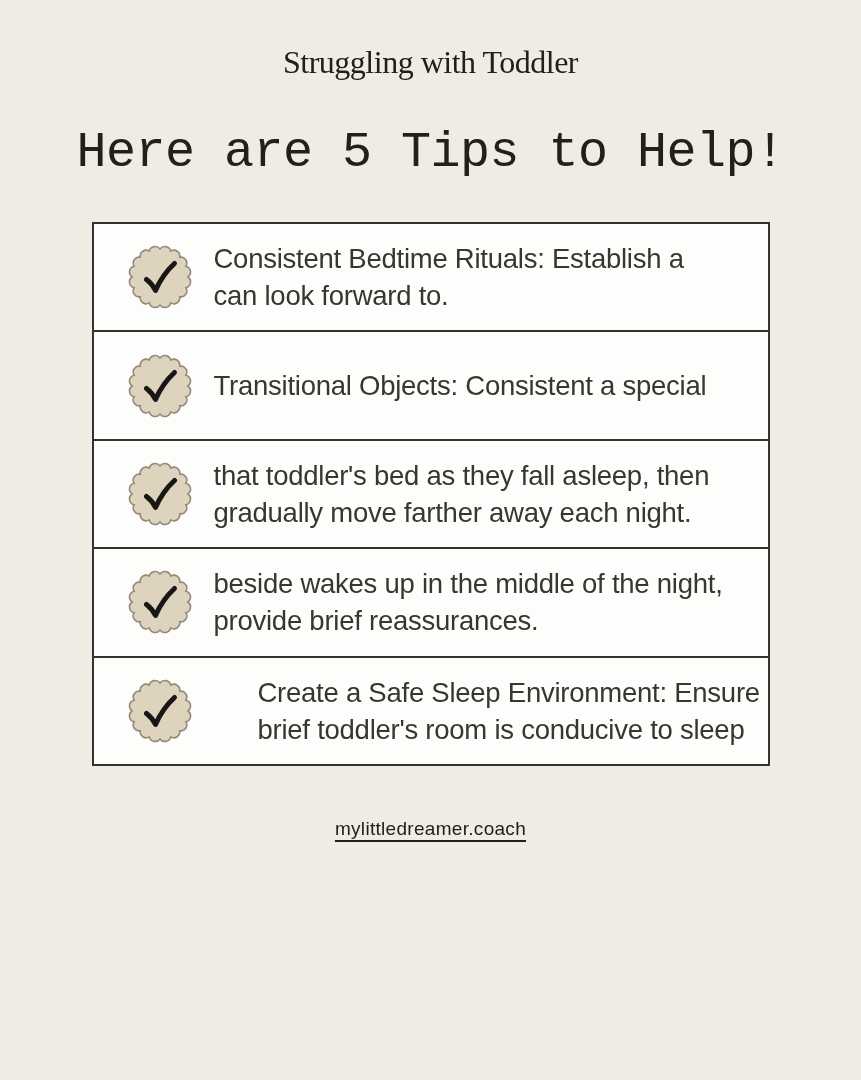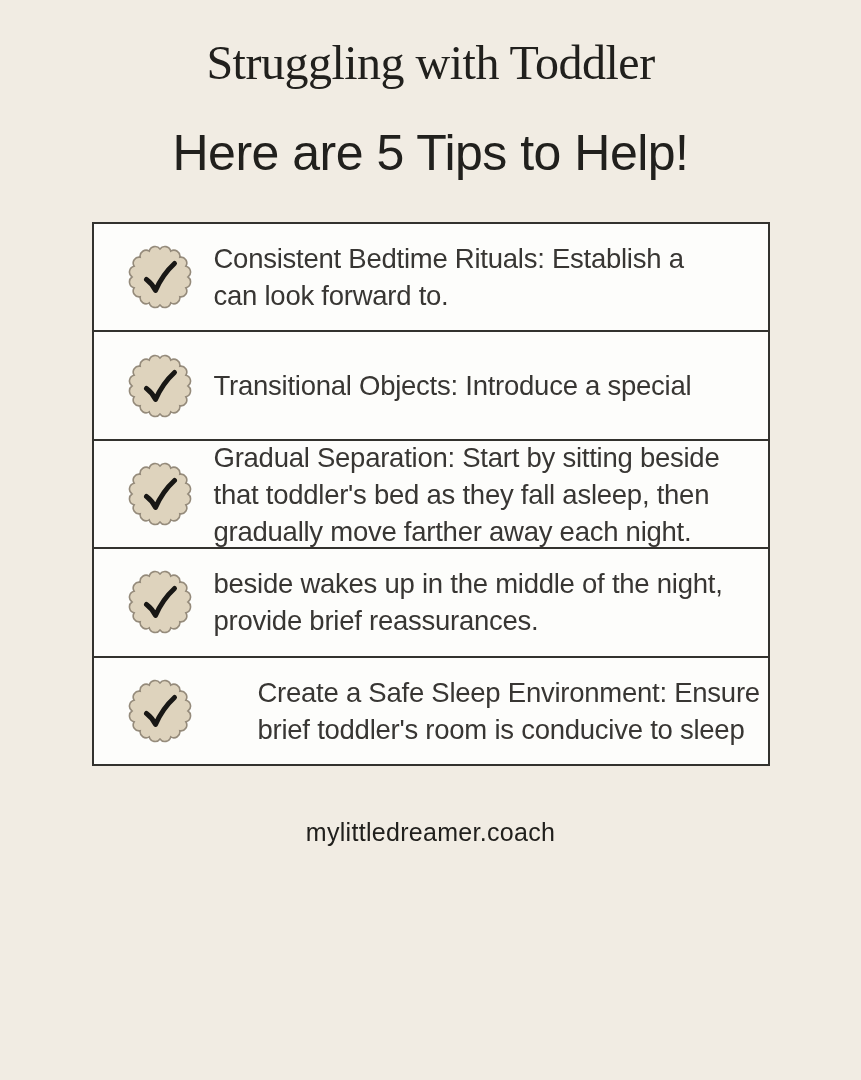--- a/index.html
+++ b/index.html
@@ -18,29 +18,29 @@
     background: var(--background);
     overflow: hidden;
     font-family: "Liberation Sans", "DejaVu Sans", sans-serif;
   }
   .header {
     padding-top: 34px;
     text-align: center;
   }
   .page-title {
     font-family: "Liberation Serif", "DejaVu Serif", serif;
-    font-size: 48px;
+    font-size: 32px;
     line-height: 57px;
     letter-spacing: -0.5px;
     color: var(--title-text);
     font-weight: 500;
   }
   .page-subtitle {
     margin-top: 33px;
-    font-family: Liberation Sans, sans-serif;
+    font-family: Liberation Mono, monospace;
     font-size: 50px;
     line-height: 58px;
     letter-spacing: -0.5px;
     color: var(--title-text);
     font-weight: 500;
   }
   .tips-table {
     width: 678px;
     height: 544px;
     margin: 40px auto 0;
@@ -69,23 +69,24 @@
     letter-spacing: -0.25px;
     color: var(--body-text);
   }
   .tip-line { white-space: nowrap; }
   .footer {
     margin-top: 52px;
     text-align: center;
   }
   .website-link {
     display: inline-block;
-    font-size: 25px;
+    font-size: 19px;
     letter-spacing: 0.3px;
     color: var(--title-text);
+    text-decoration: underline;
     text-decoration-thickness: 2px;
     text-underline-offset: 5px;
     cursor: pointer;
   }
 </style>
 </head>
 <body>
 
 <div class="header">
   <div class="page-title">
@@ -113,35 +114,34 @@
   <div class="tip-row">
     <svg class="badge" viewBox="0 0 64 64" aria-hidden="true">
       <path class="badge-shape" d="M 60 32
            A 6 6 0 0 1 57.87 42.72 A 6 6 0 0 1 51.8 51.8 A 6 6 0 0 1 42.72 57.87 A 6 6 0 0 1 32 60
            A 6 6 0 0 1 21.28 57.87 A 6 6 0 0 1 12.2 51.8 A 6 6 0 0 1 6.13 42.72 A 6 6 0 0 1 4 32
            A 6 6 0 0 1 6.13 21.28 A 6 6 0 0 1 12.2 12.2 A 6 6 0 0 1 21.28 6.13 A 6 6 0 0 1 32 4
            A 6 6 0 0 1 42.72 6.13 A 6 6 0 0 1 51.8 12.2 A 6 6 0 0 1 57.87 21.28 A 6 6 0 0 1 60 32 Z" fill="var(--badge-fill)" stroke="var(--badge-stroke)" stroke-width="1.6"></path>
       <path class="badge-check" d="M 18.5 34.5 Q 24 38.5 27.5 45.5 Q 34.5 29.5 46.5 18.5" fill="none" stroke="var(--check)" stroke-width="5" stroke-linecap="round" stroke-linejoin="round"></path>
     </svg>
     <div class="tip-text">
-        <div class="tip-line">Transitional Objects: Introduce a special</div>
+        <div class="tip-line">Transitional Objects: Consistent a special</div>
       </div>
   </div>
 
   <div class="tip-row">
     <svg class="badge" viewBox="0 0 64 64" aria-hidden="true">
       <path class="badge-shape" d="M 60 32
            A 6 6 0 0 1 57.87 42.72 A 6 6 0 0 1 51.8 51.8 A 6 6 0 0 1 42.72 57.87 A 6 6 0 0 1 32 60
            A 6 6 0 0 1 21.28 57.87 A 6 6 0 0 1 12.2 51.8 A 6 6 0 0 1 6.13 42.72 A 6 6 0 0 1 4 32
            A 6 6 0 0 1 6.13 21.28 A 6 6 0 0 1 12.2 12.2 A 6 6 0 0 1 21.28 6.13 A 6 6 0 0 1 32 4
            A 6 6 0 0 1 42.72 6.13 A 6 6 0 0 1 51.8 12.2 A 6 6 0 0 1 57.87 21.28 A 6 6 0 0 1 60 32 Z" fill="var(--badge-fill)" stroke="var(--badge-stroke)" stroke-width="1.6"></path>
       <path class="badge-check" d="M 18.5 34.5 Q 24 38.5 27.5 45.5 Q 34.5 29.5 46.5 18.5" fill="none" stroke="var(--check)" stroke-width="5" stroke-linecap="round" stroke-linejoin="round"></path>
     </svg>
     <div class="tip-text">
-        <div class="tip-line">Gradual Separation: Start by sitting beside</div>
         <div class="tip-line">that toddler's bed as they fall asleep, then</div>
         <div class="tip-line">gradually move farther away each night.</div>
       </div>
   </div>
 
   <div class="tip-row">
     <svg class="badge" viewBox="0 0 64 64" aria-hidden="true">
       <path class="badge-shape" d="M 60 32
            A 6 6 0 0 1 57.87 42.72 A 6 6 0 0 1 51.8 51.8 A 6 6 0 0 1 42.72 57.87 A 6 6 0 0 1 32 60
            A 6 6 0 0 1 21.28 57.87 A 6 6 0 0 1 12.2 51.8 A 6 6 0 0 1 6.13 42.72 A 6 6 0 0 1 4 32

